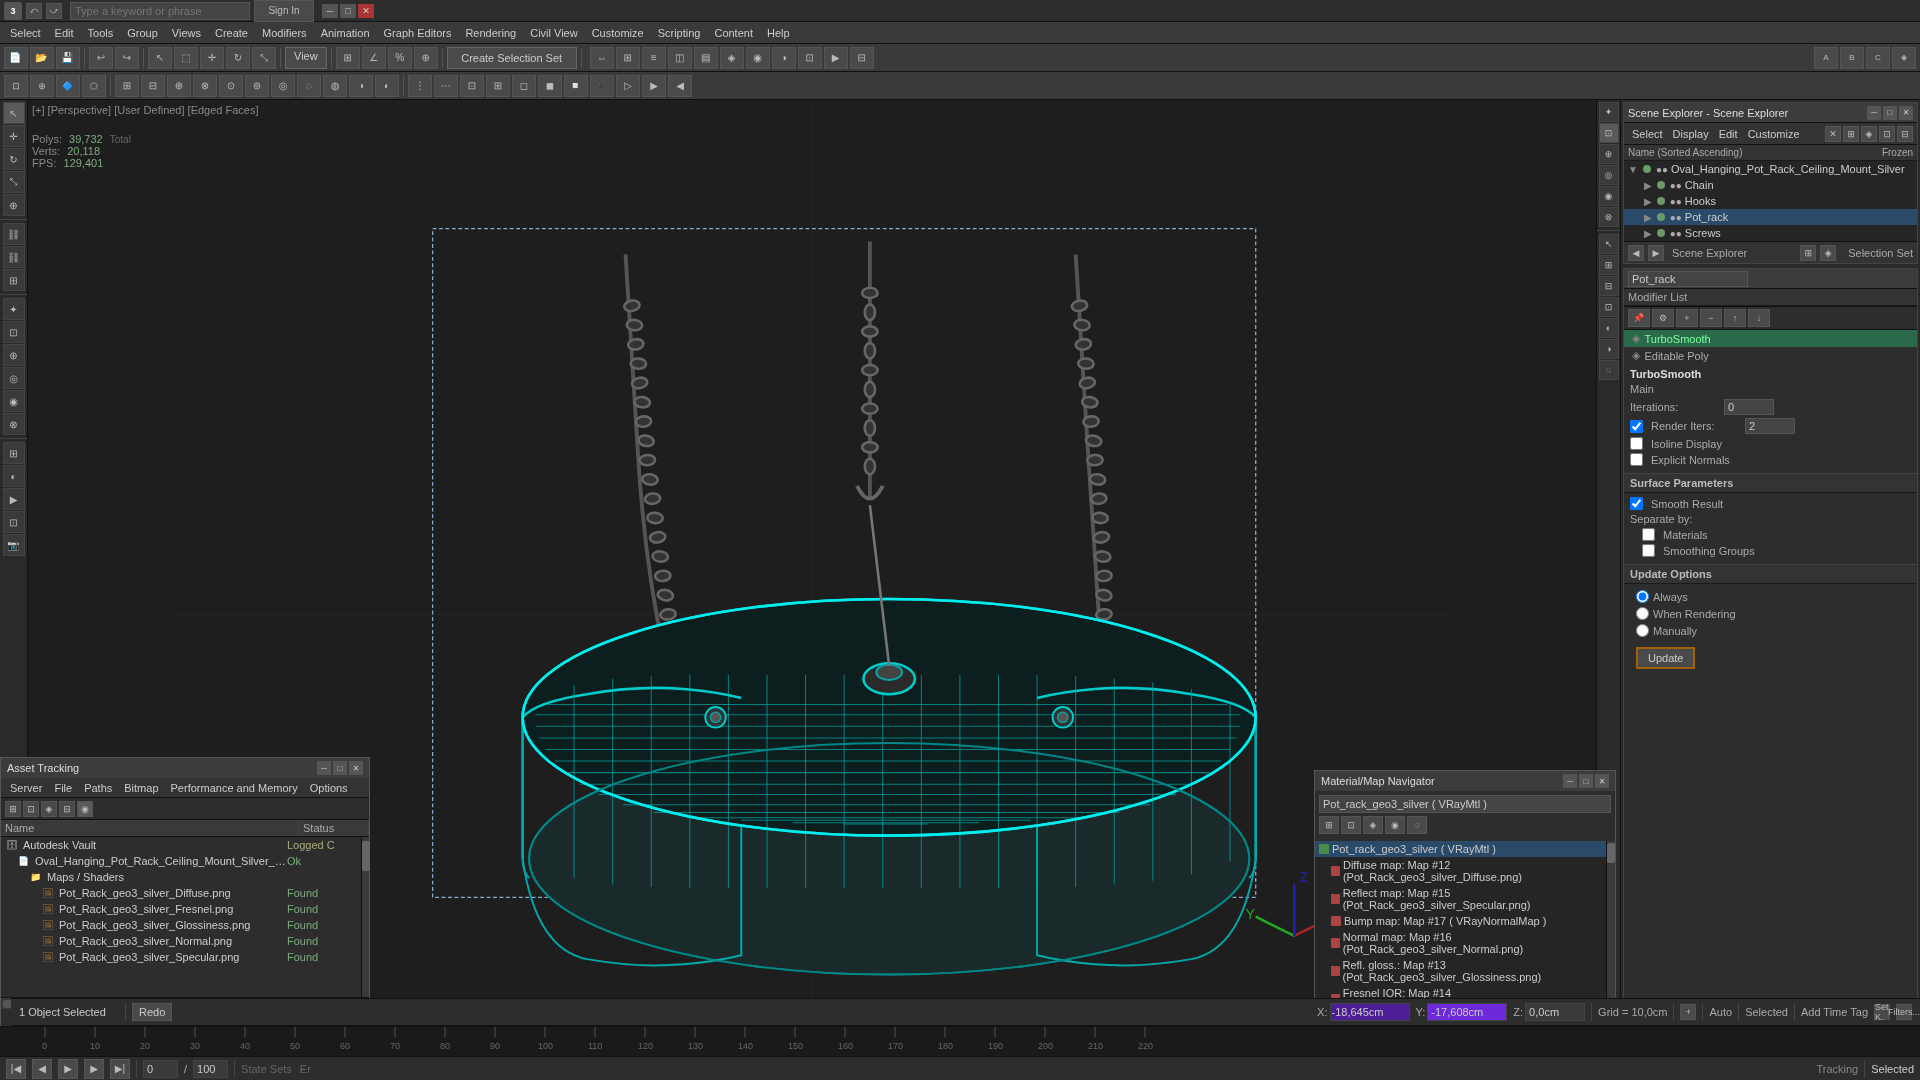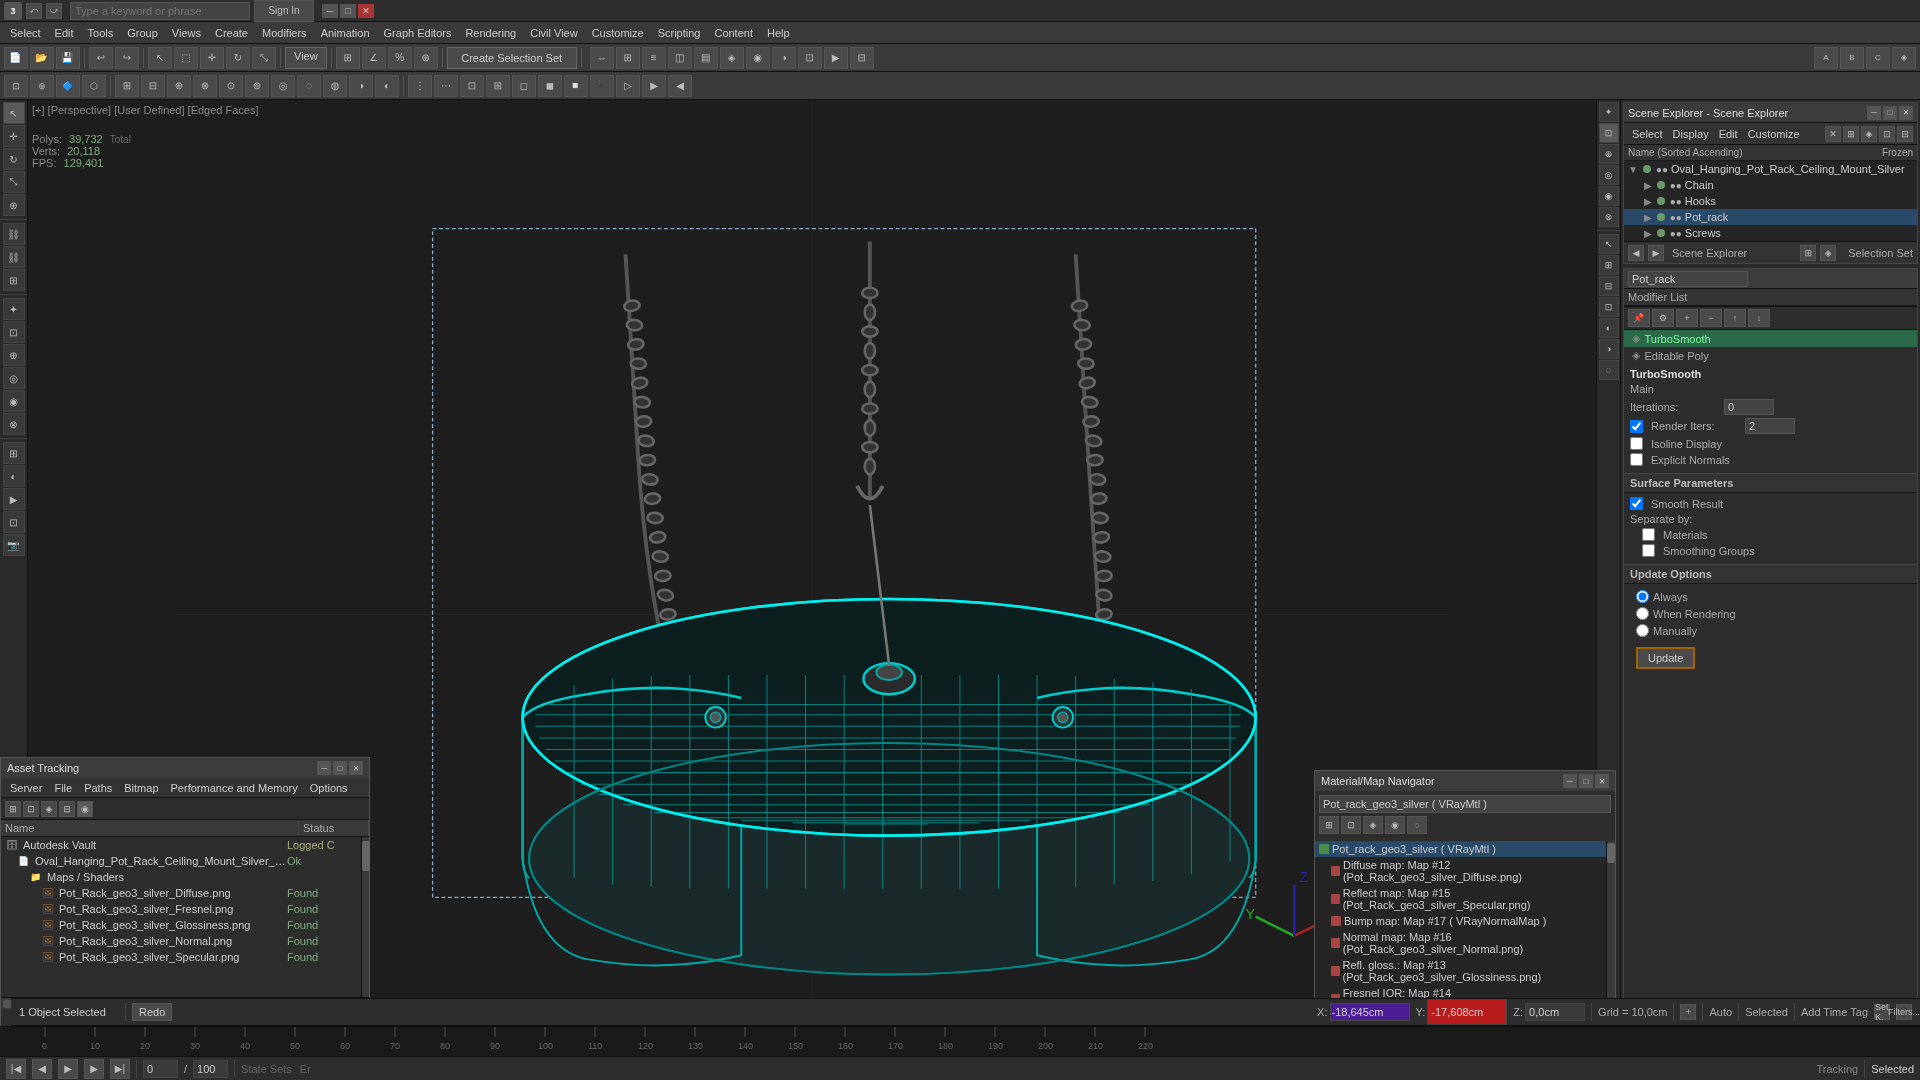--- a/index.html
+++ b/index.html
@@ -1311,21 +1311,21 @@
   <div style="width:1px;height:18px;background:#444;"></div>
   <button class="bs-btn">Redo</button>
   <div style="flex:1;"></div>
 
   <div class="coord-field">
     <span class="coord-label">X:</span>
     <input style="width: 80px; height: 18px; background: #4c1d95; border: 1px solid rgb(68, 68, 68); color: rgb(204, 204, 204); font-size: 11px; padding: 0px 1px;" value="-18,645cm">
   </div>
   <div class="coord-field">
     <span class="coord-label">Y:</span>
-    <input style="width: 80px; height: 26px; background: #b91c1c; border: 1px solid rgb(68, 68, 68); color: rgb(204, 204, 204); font-size: 11px; padding: 0px 3px;" value="-17,608cm">
+    <input style="width: 80px; height: 18px; background: #6d28d9; border: 1px solid rgb(68, 68, 68); color: rgb(204, 204, 204); font-size: 11px; padding: 0px 3px;" value="-17,608cm">
   </div>
   <div class="coord-field">
     <span class="coord-label">Z:</span>
     <input style="width: 60px; height: 18px; background: rgb(58, 58, 58); border: 1px solid rgb(68, 68, 68); color: rgb(204, 204, 204); font-size: 11px; padding: 0px 3px;" value="0,0cm">
   </div>
   <div style="width:1px;height:18px;background:#444;"></div>
   <span class="coord-label">Grid = 10,0cm</span>
   <div style="width:1px;height:18px;background:#444;"></div>
 
   <div class="se-icon-btn">+</div>

